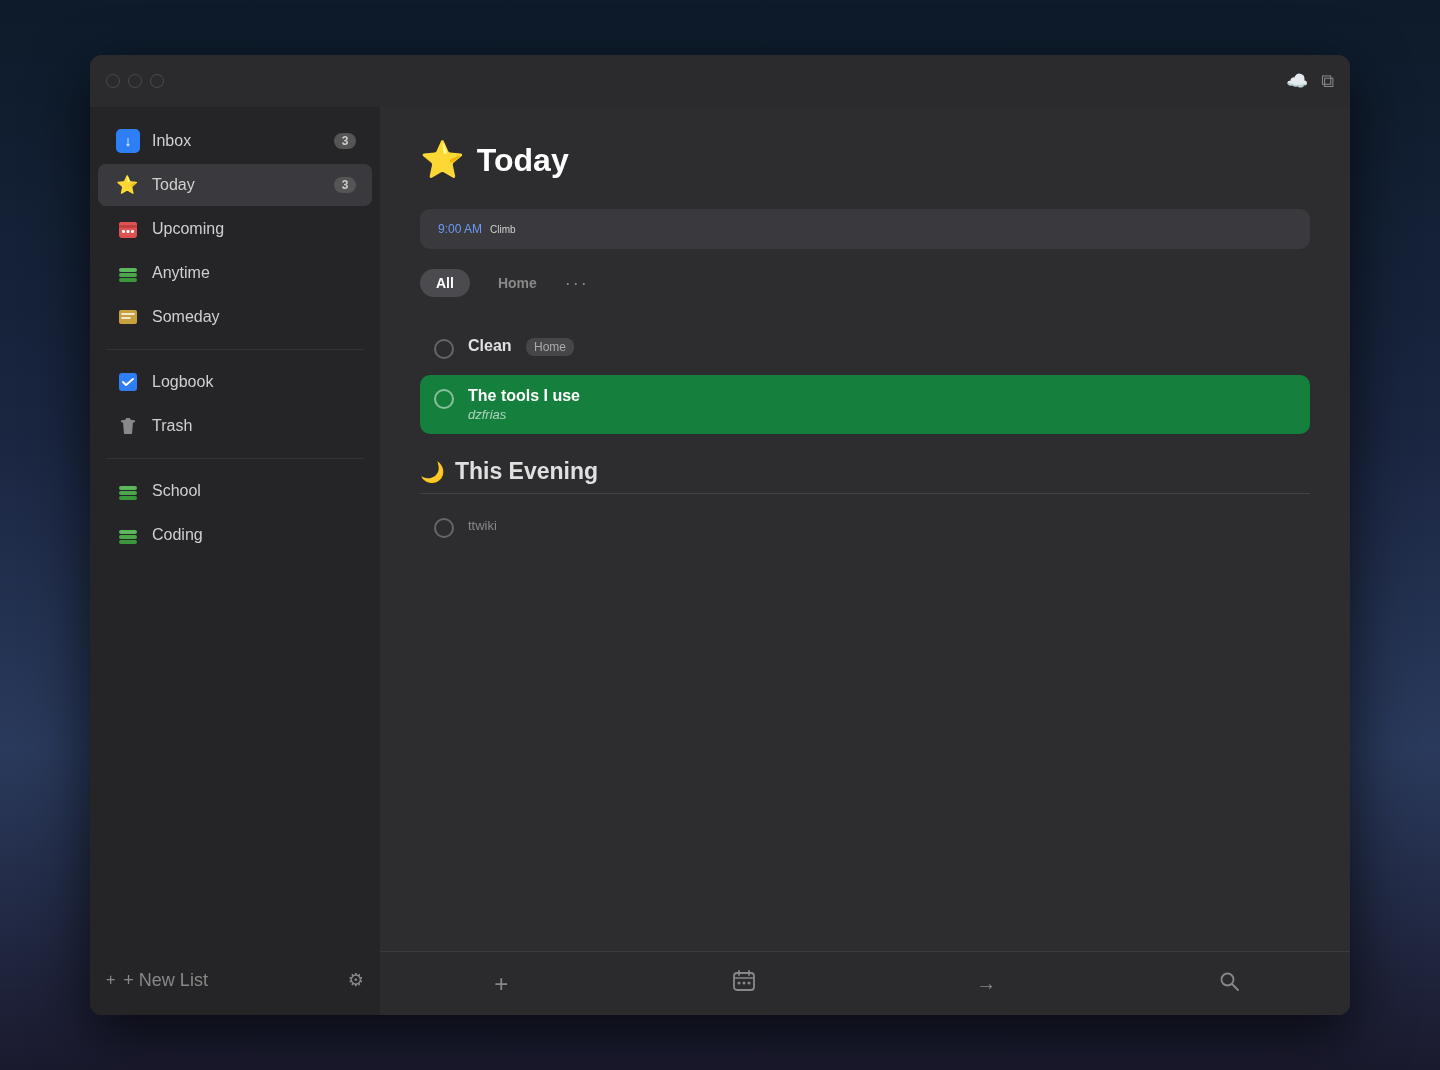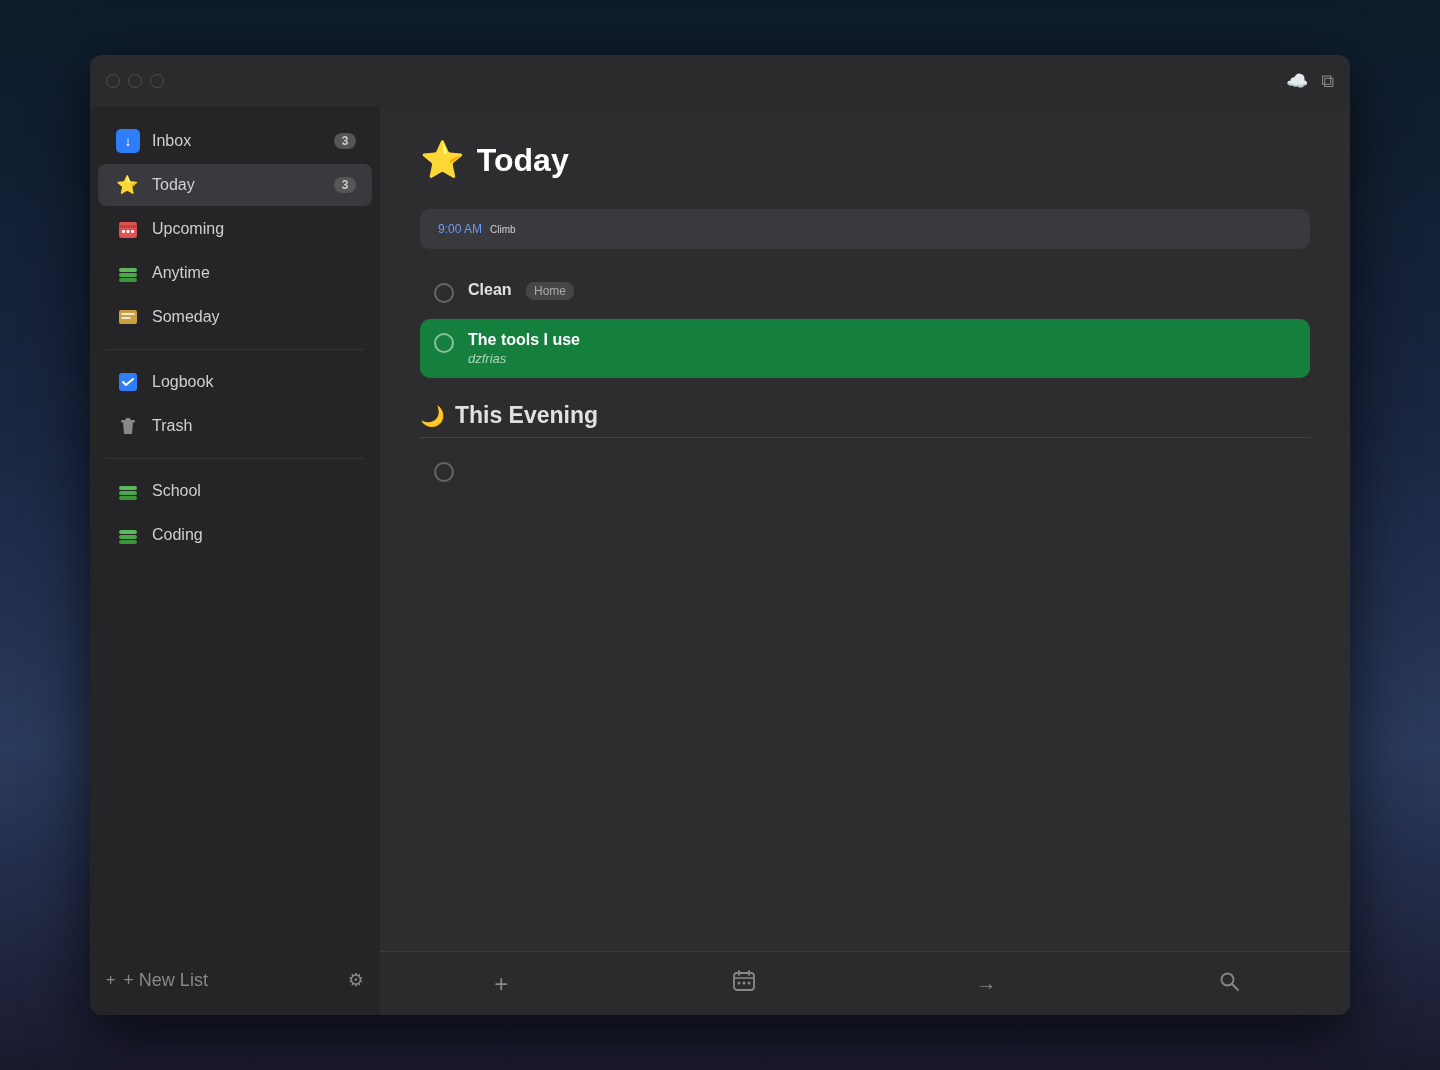--- a/index.html
+++ b/index.html
@@ -443,20 +443,25 @@
         <div class="page-title">
           <span class="page-title-star">⭐</span>
           <span class="page-title-text">Today</span>
         </div>
 
         <div class="schedule-bar">
           <span class="schedule-time">9:00 AM</span>
           <span class="schedule-title">Climb</span>
         </div>
 
+        <div class="filter-bar">
+          <button class="filter-btn">All</button>
+          <button class="filter-btn inactive">Home</button>
+          <span class="filter-more">···</span>
+        </div>
 
         <div class="task-section">
 
           <div class="task-item">
             <div class="task-checkbox"></div>
             <div class="task-body">
               <span class="task-title">Clean</span>
               <span class="task-tag">Home</span>
             </div>
           </div>
@@ -472,20 +477,21 @@
 
         <div class="task-section">
           <div class="section-header">
             <span class="section-header-icon">🌙</span>
             <span class="section-header-text">This Evening</span>
           </div>
 
           <div class="task-item">
             <div class="task-checkbox"></div>
             <div class="task-body">
+              <div class="task-subtitle">ttwiki</div>
             </div>
           </div>
         </div>
       </div>
 
       <div class="bottom-toolbar">
         <div class="toolbar-btn">
           <span style="font-size:24px;color:#888;">+</span>
         </div>
         <div class="toolbar-btn">

